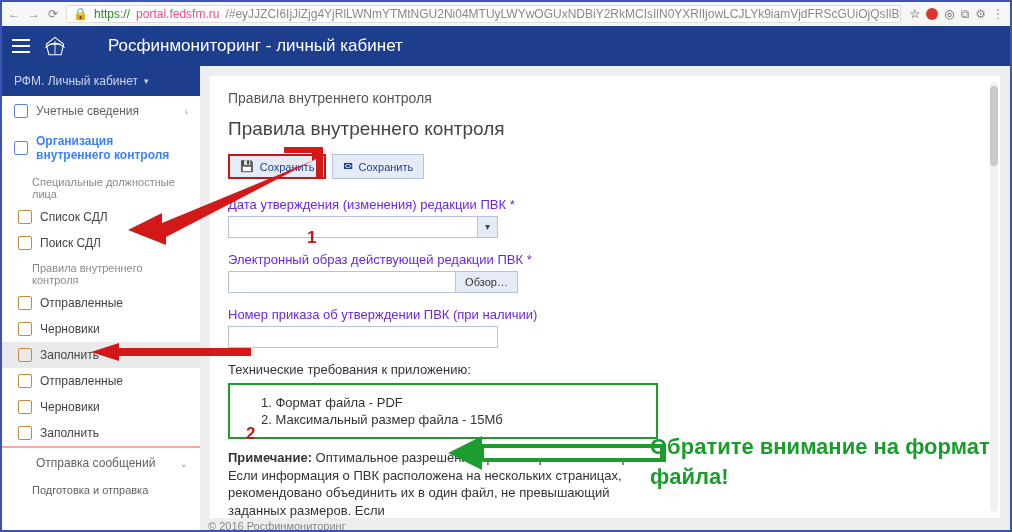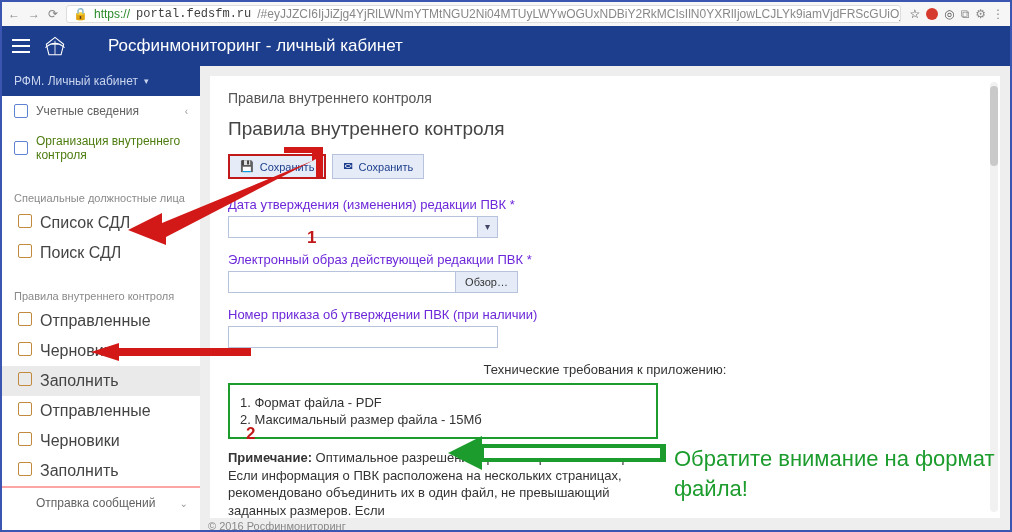--- a/index.html
+++ b/index.html
@@ -21,25 +21,25 @@
   .burger span { height: 2px; background: #fff; display: block; }
   .emblem { width: 26px; height: 22px; }
   .appbar .title { font-size: 17px; margin-left: 28px; }
 
   
   .body { display: flex; height: calc(532px - 24px - 40px - 2px); position: relative; }
 
   .side { width: 198px; flex-shrink: 0; background: #ffffff; }
   .side-top { background: #1d3e8c; color: #c9d4ef; padding: 8px 12px; font-size: 12px; display: flex; align-items: center; gap: 6px; }
   .side .sec { padding: 8px 12px; font-size: 12px; color: #616161; display: flex; align-items: center; gap: 8px; position: relative; }
-  .side .sec.expand { color: #4d7c0f; font-weight: 400; }
+  .side .sec.expand { color: #3b82f6; font-weight: 700; }
   .side .sec .chev { margin-left: auto; color: #999; font-size: 10px; }
-  .side .item { display: flex; align-items: flex-start; gap: 8px; padding: 6px 12px 6px 16px; font-size: 16px; color: #444; cursor: pointer; }
+  .side .item { display: flex; align-items: flex-start; gap: 8px; padding: 6px 12px 6px 16px; font-size: 12px; color: #444; cursor: pointer; }
   .side .item.sel { background: #eaeaea; }
-  .side .sub-head { padding: 6px 12px 4px 12px; font-size: 11px; color: #8a8a8a; margin-top: 16px; }
+  .side .sub-head { padding: 6px 12px 4px 30px; font-size: 11px; color: #8a8a8a; }
   .ico { width: 14px; height: 14px; display: inline-block; border: 1.5px solid #c28a3f; border-radius: 2px; flex-shrink: 0; }
   .ico.tag { border-color: #5d83d1; }
   .ico.none { border-color: transparent; }
 
   .main { flex: 1; background: #eeeeee; display: flex; flex-direction: column; }
   .card { position: relative; background: #ffffff; margin: 10px; margin-bottom: 0; padding: 14px 18px 18px 18px; flex: 1; overflow: hidden; }
   .card h1 { font-weight: 400; color: #555; font-size: 14px; margin-bottom: 12px; }
   .card h2 { font-weight: 400; font-size: 19px; color: #444; margin: 6px 0 14px 0; }
   .btnrow { display: flex; gap: 6px; margin-bottom: 18px; }
   .btn { display: flex; align-items: center; gap: 6px; font-size: 11px; color: #1d3e8c; background: #e6ecf7; border: 1px solid #b7c2dd; padding: 4px 10px; cursor: pointer; }
@@ -49,53 +49,53 @@
   .field { margin-bottom: 14px; }
   .field label { display: block; font-size: 13px; color: #6d28d9; margin-bottom: 4px; }
   .combo, .txt { width: 270px; border: 1px solid #b7c2dd; background: #fff; height: 22px; }
   .combo { display: flex; }
   .combo input { flex: 1; border: none; outline: none; padding: 0 6px; font-size: 12px; }
   .combo .dd { width: 20px; background: #e6ecf7; border-left: 1px solid #b7c2dd; text-align: center; font-size: 10px; color: #446; line-height: 20px; cursor: pointer; }
   .filewrap { display: flex; }
   .filewrap .txt { width: 228px; }
   .filewrap .browse { width: 62px; border: 1px solid #b7c2dd; background: #e6ecf7; font-size: 11px; line-height: 20px; text-align: center; cursor: pointer; border-left: none; }
 
-  .req-head { font-size: 13px; margin-bottom: 6px; text-align: center; }
-  .req-box { border: 2px solid #1c9c2d; padding: 8px 10px; width: 430px; margin-bottom: 10px; }
+  .req-head { font-size: 13px; margin-bottom: 6px; }
+  .req-box { border: 2px solid #1c9c2d; padding: 8px 31px; width: 430px; margin-bottom: 10px; }
   .req-box ol { list-style: decimal inside; font-size: 13px; color: #333; }
   .req-box li { margin: 2px 0; }
   .note { font-size: 13px; max-width: 420px; line-height: 1.35; color: #333; }
   .note b { font-weight: 700; }
 
   .scroll-track { position: absolute; right: 2px; top: 6px; bottom: 6px; width: 8px; background: #f1f1f1; border-radius: 4px; }
   .scroll-thumb { position: absolute; left: 0; top: 4px; width: 8px; height: 80px; background: #c9c9c9; border-radius: 4px; }
 
   .footer { font-size: 11px; color: #888; padding: 2px 0 0 8px; }
 
   
   .arrow-red1 { position: absolute; left: 126px; top: 79px; pointer-events: none; }
   .arrow-red2 { position: absolute; left: 89px; top: 277px; pointer-events: none; }
   .num1 { position: absolute; left: 305px; top: 162px; color: #c11919; font-size: 17px; font-weight: 600; }
   .num2 { position: absolute; left: 244px; top: 358px; color: #c11919; font-size: 17px; font-weight: 600; }
   .arrow-green { position: absolute; left: 446px; top: 370px; pointer-events: none; }
-  .green-callout { position: absolute; left: 672px; top: 366px; color: #1c9c2d; font-size: 22px; line-height: 1.35; font-weight: 400; margin-top: 12px; }
+  .green-callout { position: absolute; left: 648px; top: 366px; color: #1c9c2d; font-size: 22px; line-height: 1.35; font-weight: 700; }
 </style>
 </head>
 <body>
 
 <div class="shot">
 
   <div class="chrome">
     <span class="nav-ico">←</span>
     <span class="nav-ico">→</span>
     <span class="nav-ico">⟳</span>
     <div class="urlbar">
       <span class="lock">🔒</span>
       <span style="color:#2a8a2a;">https://</span>
-        <span style="color:#404040;font-family:Liberation Mono, monospace;">portal.fedsfm.ru</span>
+        <span style="color:#ec4899;">portal.fedsfm.ru</span>
         <span style="color:#888;">/#eyJJZCI6IjJiZjg4YjRlLWNmYTMtNGU2Ni04MTUyLWYwOGUxNDBiY2RkMCIsIlN0YXRlIjowLCJLYk9iamVjdFRScGUiOjQsIlBhcmFtZXRZXRlcnMiOltdfQ==</span>
     </div>
     <div class="ext">
       <span class="star">☆</span>
       <span class="red"></span>
       <span style="color:#555;">◎</span>
       <span>⧉</span>
       <span>⚙</span>
       <span>⋮</span>
     </div>

